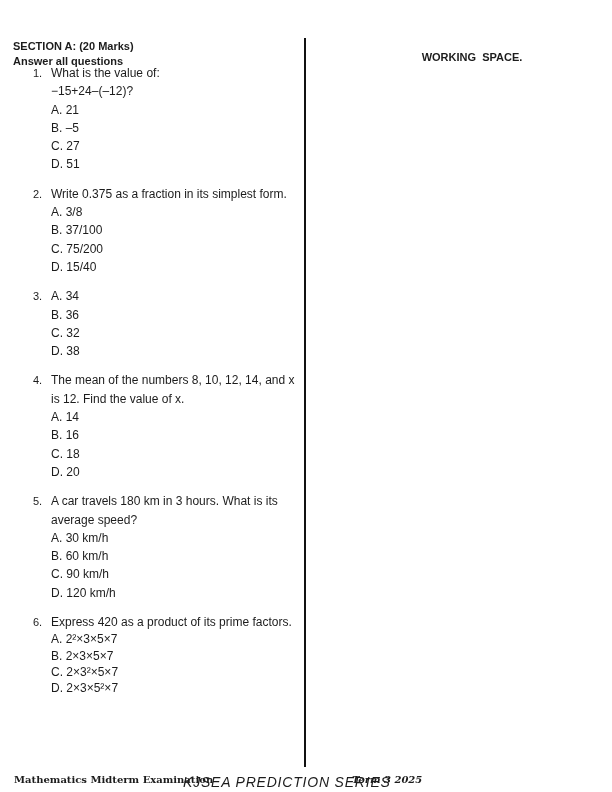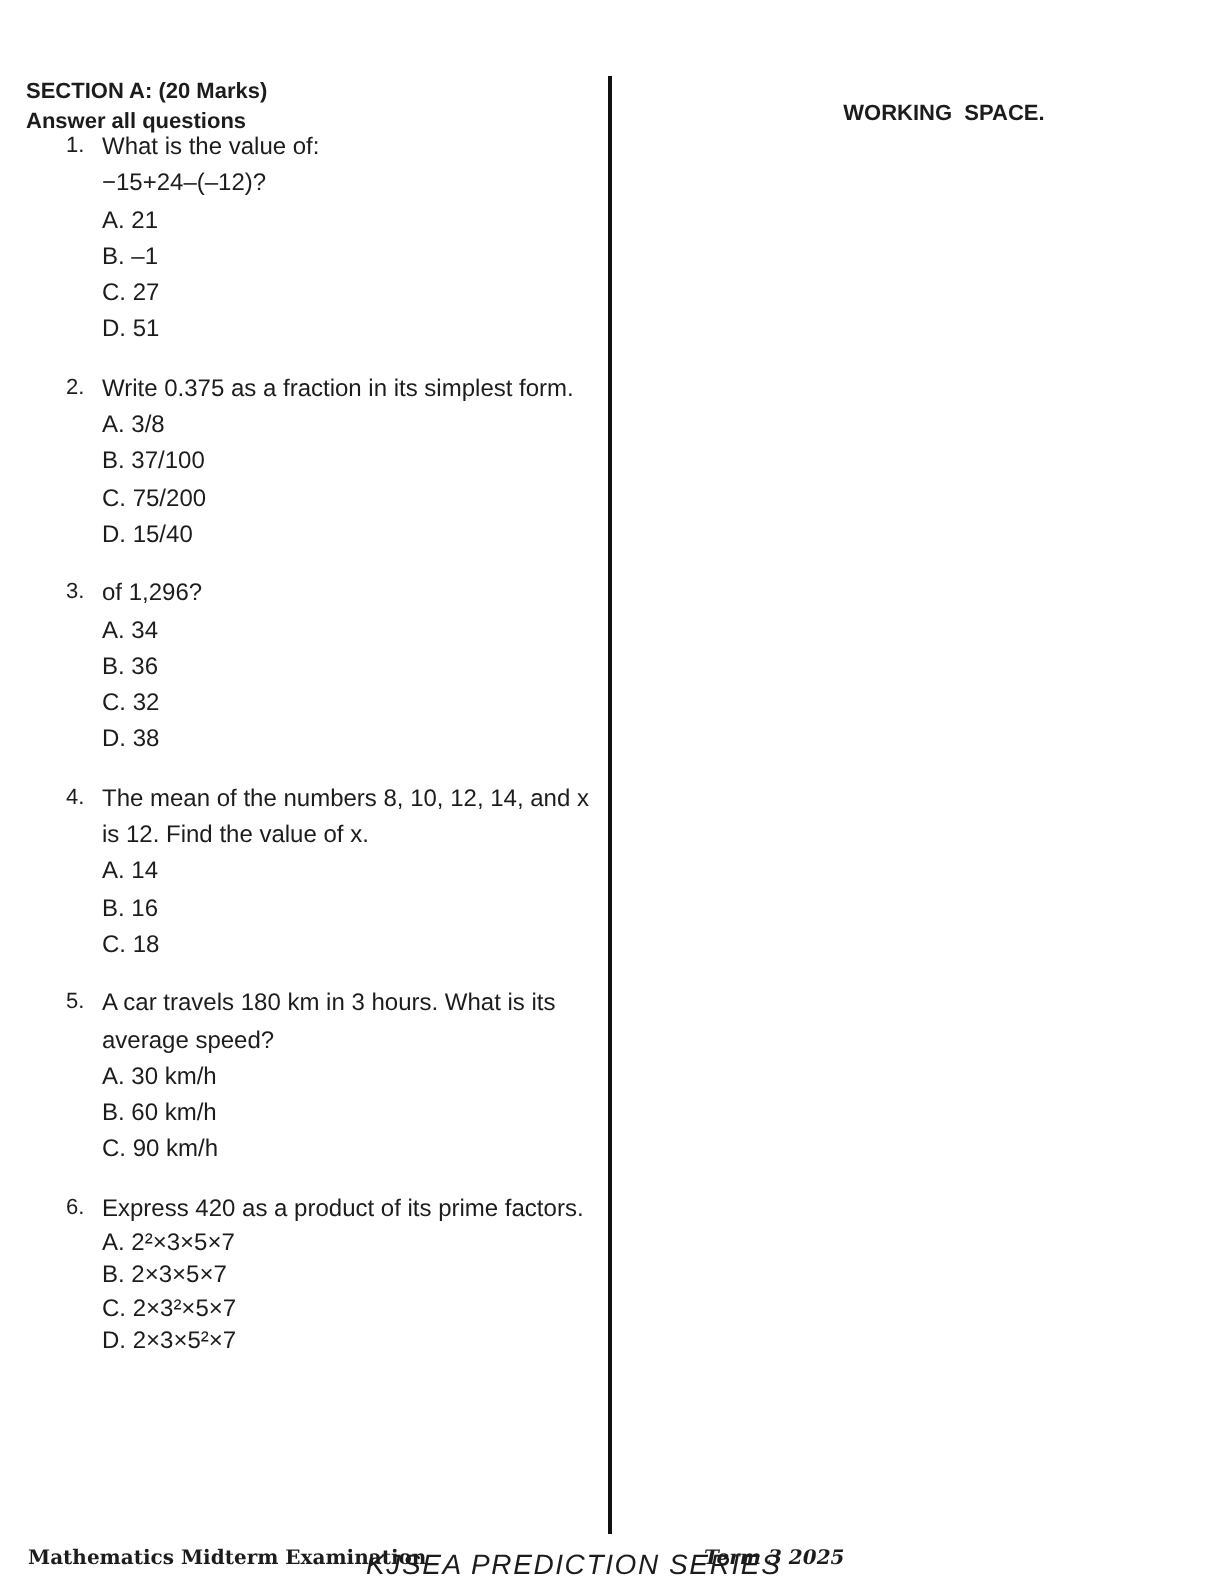--- a/index.html
+++ b/index.html
@@ -112,67 +112,68 @@
   <div class="working-space">WORKING  SPACE.</div>
 
   <div class="questions">
 
     <div class="question">
       <span class="qnum">1.</span>
       <div class="qbody">
         <div class="qline">What is the value of:</div>
         <div class="qline">−15+24–(–12)?</div>
         <div class="qline qopt">A. 21</div>
-        <div class="qline qopt">B. –1</div>
+        <div class="qline qopt">B. –5</div>
         <div class="qline qopt">C. 27</div>
         <div class="qline qopt">D. 51</div>
       </div>
     </div>
 
     <div class="question">
       <span class="qnum">2.</span>
       <div class="qbody">
         <div class="qline">Write 0.375 as a fraction in its simplest form.</div>
         <div class="qline qopt">A. 3/8</div>
         <div class="qline qopt">B. 37/100</div>
         <div class="qline qopt">C. 75/200</div>
         <div class="qline qopt">D. 15/40</div>
       </div>
     </div>
 
     <div class="question">
       <span class="qnum">3.</span>
       <div class="qbody">
-        <div class="qline">of 1,296?</div>
         <div class="qline qopt">A. 34</div>
         <div class="qline qopt">B. 36</div>
         <div class="qline qopt">C. 32</div>
         <div class="qline qopt">D. 38</div>
       </div>
     </div>
 
     <div class="question">
       <span class="qnum">4.</span>
       <div class="qbody">
         <div class="qline">The mean of the numbers 8, 10, 12, 14, and x</div>
         <div class="qline">is 12. Find the value of x.</div>
         <div class="qline qopt">A. 14</div>
         <div class="qline qopt">B. 16</div>
         <div class="qline qopt">C. 18</div>
+        <div class="qline qopt">D. 20</div>
       </div>
     </div>
 
     <div class="question">
       <span class="qnum">5.</span>
       <div class="qbody">
         <div class="qline">A car travels 180 km in 3 hours. What is its</div>
         <div class="qline">average speed?</div>
         <div class="qline qopt">A. 30 km/h</div>
         <div class="qline qopt">B. 60 km/h</div>
         <div class="qline qopt">C. 90 km/h</div>
+        <div class="qline qopt">D. 120 km/h</div>
       </div>
     </div>
 
     <div class="question tight">
       <span class="qnum">6.</span>
       <div class="qbody">
         <div class="qline">Express 420 as a product of its prime factors.</div>
         <div class="qline qopt">A. 2²×3×5×7</div>
         <div class="qline qopt">B. 2×3×5×7</div>
         <div class="qline qopt">C. 2×3²×5×7</div>

